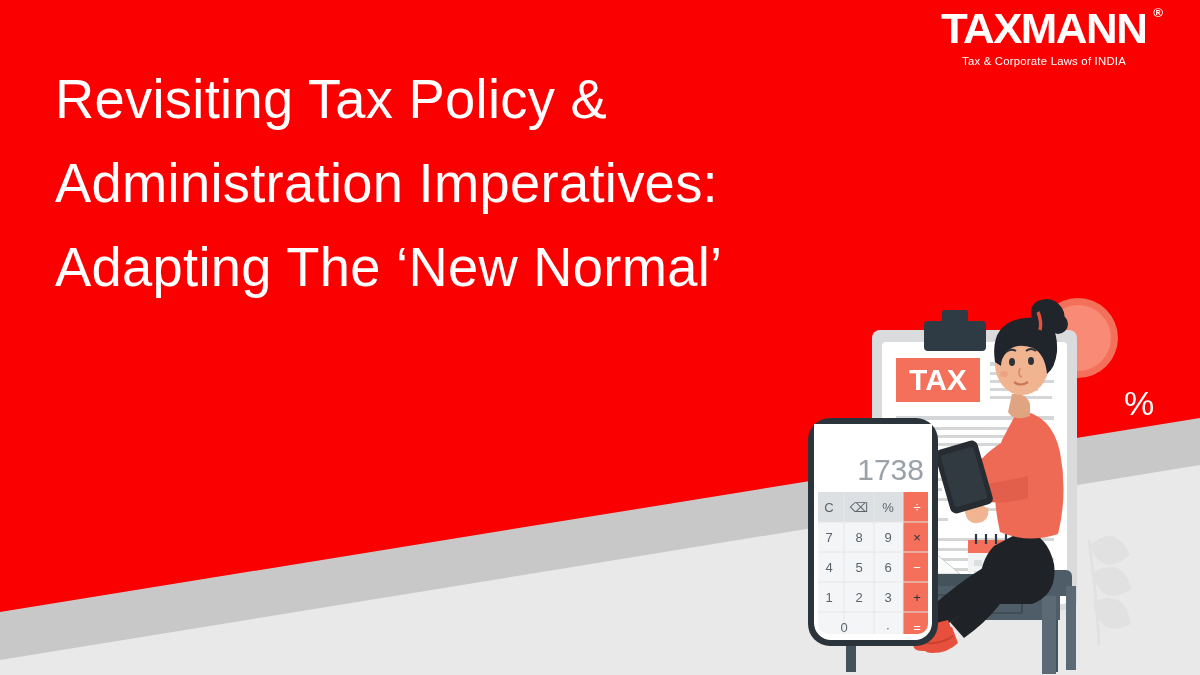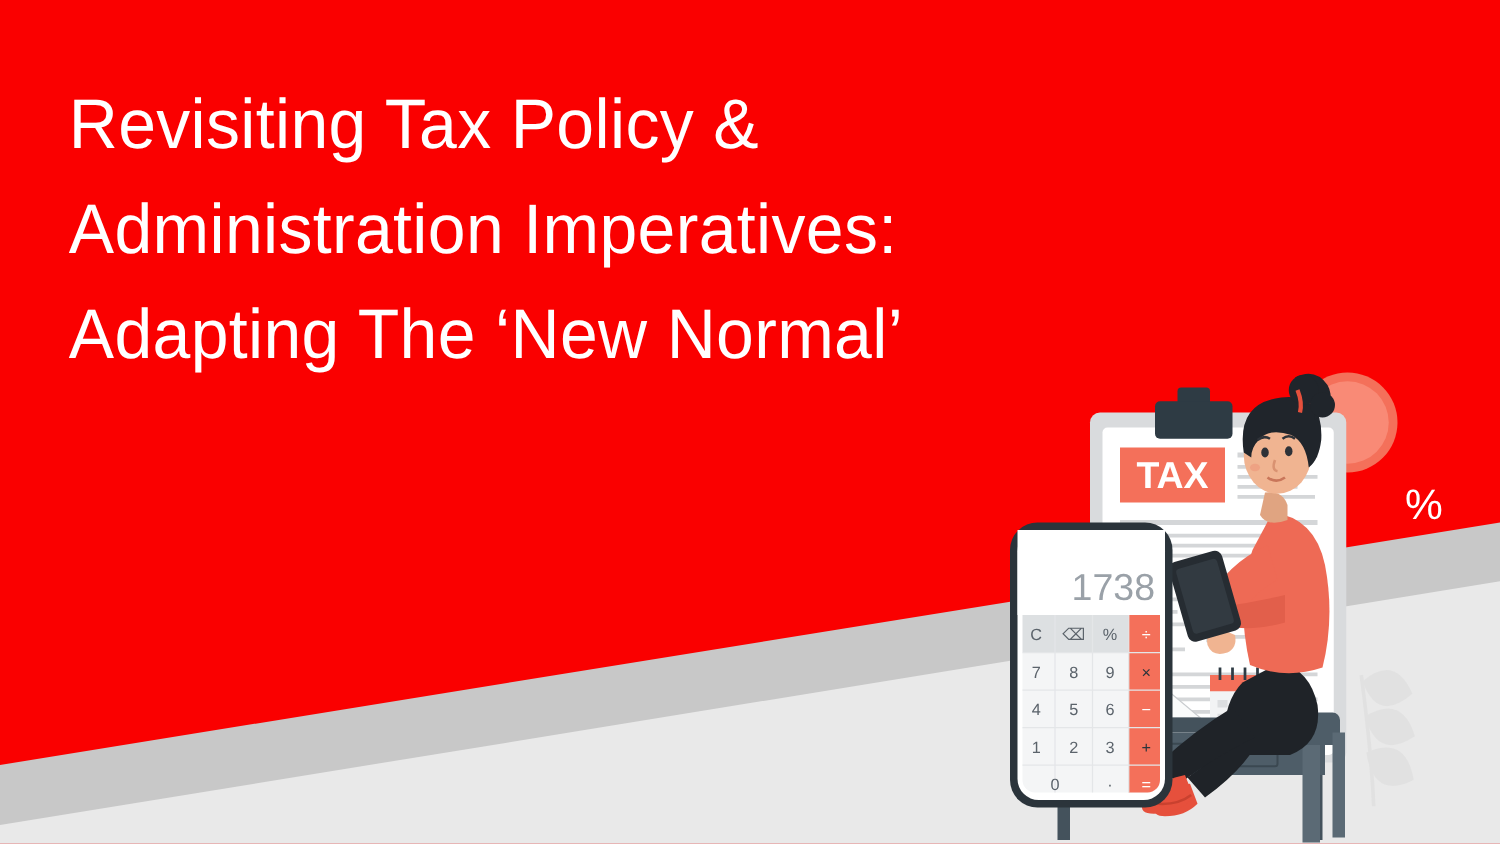--- a/index.html
+++ b/index.html
@@ -74,20 +74,27 @@
 </head>
 <body>
 
 <div id="banner">
 
   <svg class="diag-layer" viewBox="0 0 1200 675" preserveAspectRatio="none" aria-hidden="true">
     <polygon points="0,612 1200,418 1200,675 0,675" fill="#C8C8C8"></polygon>
     <polygon points="0,660 1200,465 1200,675 0,675" fill="#E9E9E9"></polygon>
   </svg>
 
+  <div id="logo-block">
+    <div id="logo-wordmark">
+      <span>TAXMANN</span>
+      <span id="logo-reg">®</span>
+    </div>
+    <div id="logo-tagline">Tax &amp; Corporate Laws of INDIA</div>
+  </div>
 
   <div id="headline">
     <span class="hl-line">Revisiting Tax Policy &amp;</span>
     <span class="hl-line">Administration Imperatives:</span>
     <span class="hl-line">Adapting The ‘New Normal’</span>
   </div>
 
   <svg id="illustration" viewBox="0 0 410 385" aria-hidden="true">
 
     <defs>

